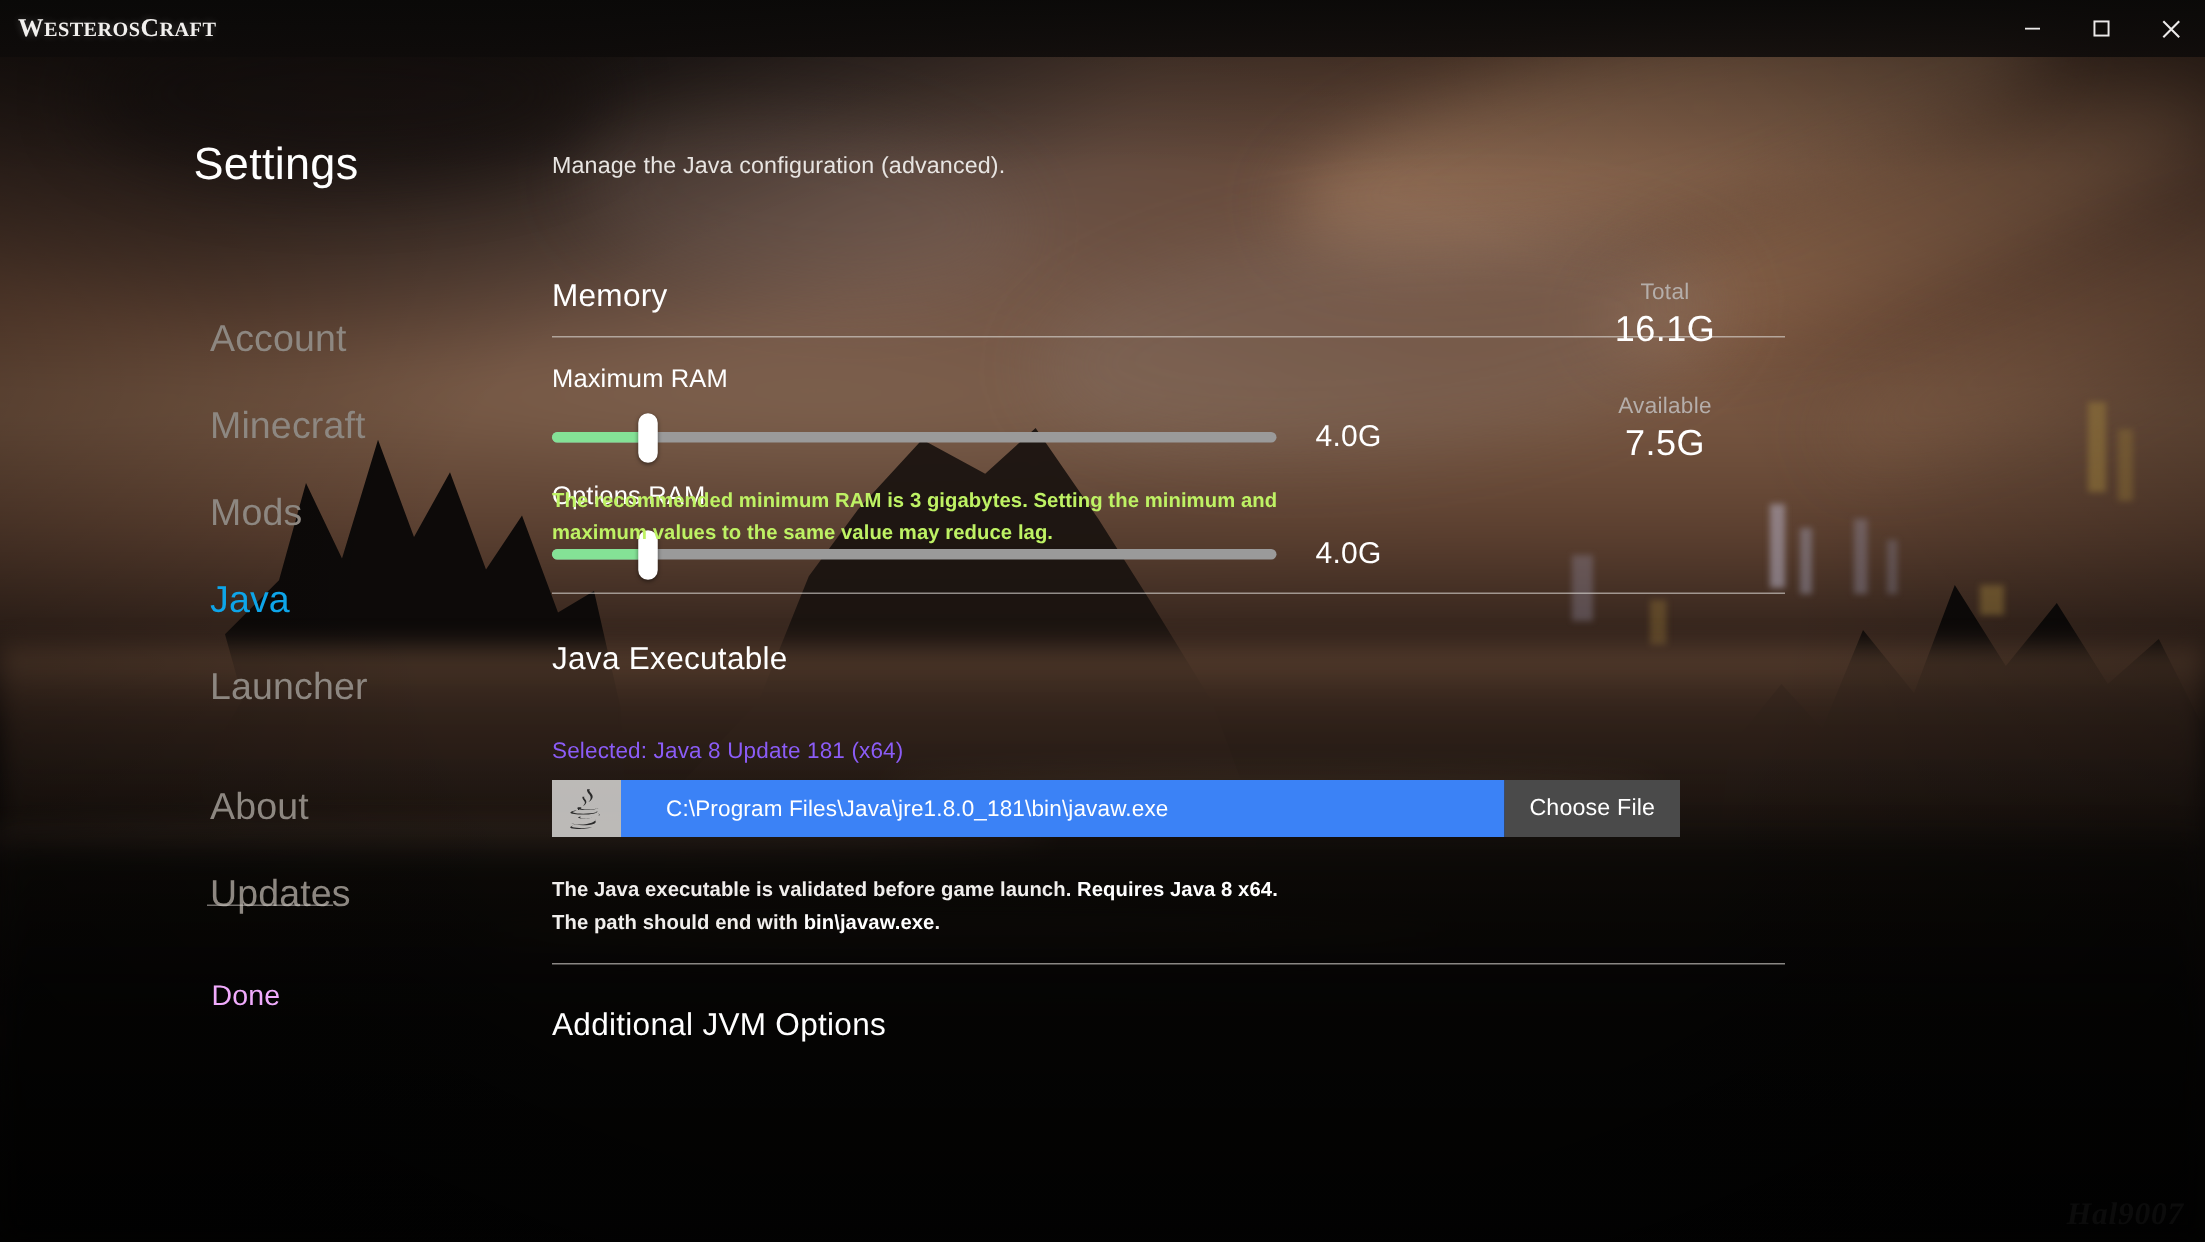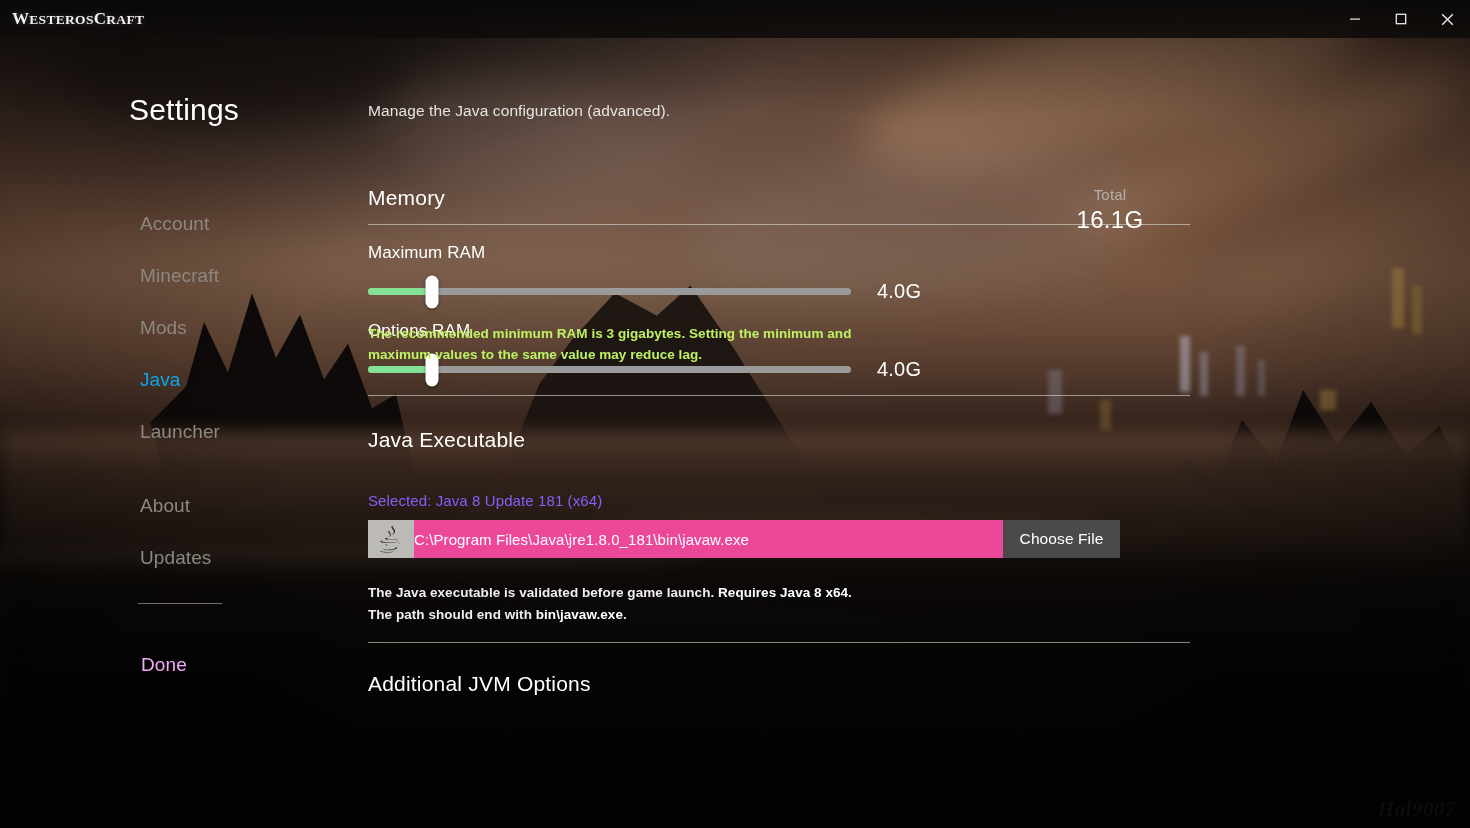--- a/index.html
+++ b/index.html
@@ -116,21 +116,21 @@
   .content { position:absolute; inset:38px 0 0 0; z-index:30; }
 
   
   .sidebar { position:absolute; left:0; top:0; width:360px; height:790px; }
   .settings-title {
     position:absolute; left:129px; top:55px;
     font-size:30px; color:#ffffff; font-weight:400; letter-spacing:.2px;
   }
   .nav { position:absolute; left:140px; top:170px; width:200px; }
   .nav-item {
-    font-size:19px; color:#8d8781; line-height:1; padding:6px 0 6px 0;
+    font-size:25px; color:#8d8781; line-height:1; padding:6px 0 6px 0;
     margin-bottom:21px; cursor:pointer; letter-spacing:.1px; width:max-content;
   }
   .nav-item.selected { color:#0ea5e9; }
   .nav-gap { height:22px; }
   .nav-divider {
     position:absolute; left:138px; top:565px; width:84px; height:1px;
     background:rgba(205,200,196,0.55);
   }
   .done-btn {
     position:absolute; left:141px; top:616px;
@@ -188,22 +188,22 @@
   .sec-java { position:absolute; left:8px; top:390px; width:830px; }
   .sel-line { margin-top:40px; font-size:15px; color:#8b5cf6; letter-spacing:.1px; }
 
   .path-row { display:flex; align-items:stretch; margin-top:11px; height:38px; width:752px; }
   .java-icon-box {
     width:46px; display:flex; align-items:center; justify-content:center;
     background:rgba(210,208,206,0.88);
   }
   .java-icon-box svg { display:block; }
   .path-input {
-    flex:1; background:#ec4899; border:none; outline:none;
-    color:#ffffff; font-size:15px; padding:0 0;
+    flex:1; background:#3b82f6; border:none; outline:none;
+    color:#ffffff; font-size:15px; padding:0 30px;
     font-family:"Liberation Sans", sans-serif; letter-spacing:.1px;
   }
   .choose-btn {
     width:117px; background:#4a4a4a; color:#ffffff; border:none;
     font-size:15.5px; font-family:"Liberation Sans", sans-serif;
     cursor:pointer; letter-spacing:.1px;
   }
 
   .java-note {
     margin-top:24px; font-size:13.5px; color:#f0eeec; line-height:1.6;
@@ -329,20 +329,24 @@
         </div>
       </div>
 
       <div class="mem-note">The recommended minimum RAM is 3 gigabytes. Setting the minimum and maximum values to the same value may reduce lag.</div>
 
       <div class="mem-stats">
         <div class="stat">
           <div class="stat-label">Total</div>
           <div class="stat-value">16.1G</div>
         </div>
+        <div class="stat">
+          <div class="stat-label">Available</div>
+          <div class="stat-value">7.5G</div>
+        </div>
       </div>
 
       <div class="rule rule-2"></div>
 
       <div class="sec-java">
         <div class="sec-title">Java Executable</div>
         <div class="sel-line">Selected: Java 8 Update 181 (x64)</div>
 
         <div class="path-row">
           <div class="java-icon-box">

